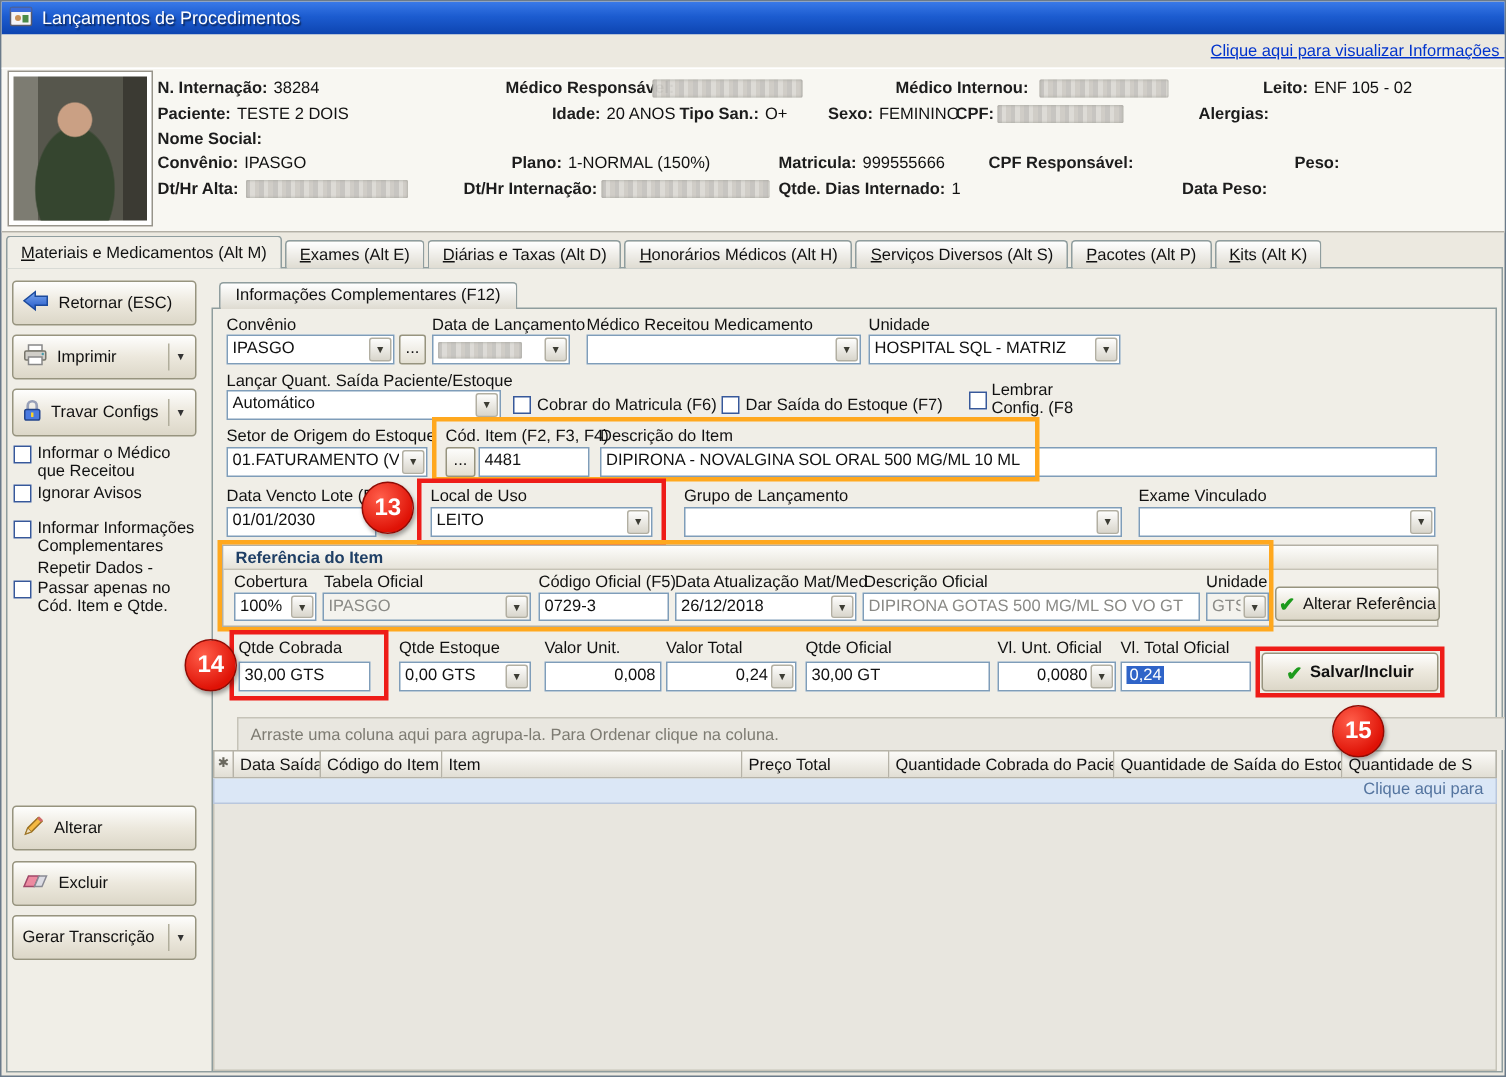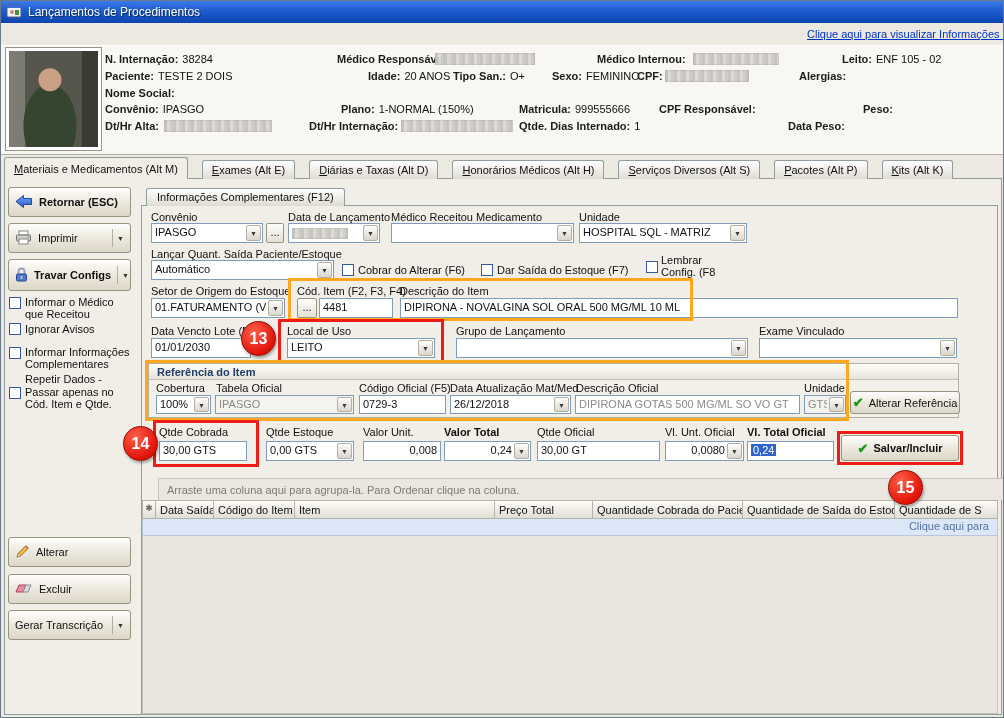--- a/index.html
+++ b/index.html
@@ -30,21 +30,21 @@
   }
   .pline { position:absolute; white-space:nowrap; }
   .pl { font-weight:bold; color:#1c1c1c; }
   .pv { margin-left:4px; font-weight:normal; }
   .blur { position:absolute; height:12px; border-radius:1px; opacity:.95;
     background:repeating-linear-gradient(90deg,#c5c3bf 0 3px,#dcdad5 3px 6px,#cecbc5 6px 9px);
     box-shadow:inset 0 0 2px #9a9890; }
 
   
   .maintabs { position:absolute; left:3px; top:156px; height:22px; display:flex; align-items:flex-end; z-index:4; }
-  .mtab { height:19px; padding:3px 9px 0 9px; margin-right:14px; white-space:nowrap;
+  .mtab { height:19px; padding:3px 9px 0 9px; margin-right:2px; white-space:nowrap;
     background:linear-gradient(#ffffff,#dedbd1); border:1px solid #8f9d9e; border-bottom:none;
     border-radius:3px 3px 0 0; cursor:pointer; }
   .mtab span { display:block; }
   .mtab span::first-letter { text-decoration:underline; }
   .mtab.active { height:22px; padding-top:5px; background:#f0eee7; z-index:5; }
 
   #content { position:absolute; left:3px; top:177px; width:998px; height:537px;
     background:#f0eee7; border:1px solid #8f9d9e; }
 
   
@@ -62,21 +62,21 @@
   .innertabs { position:absolute; left:145px; top:184px; height:21px; display:flex; align-items:flex-end; z-index:4; }
   .itab { height:18px; padding:2px 10px 0 10px; margin-right:2px; white-space:nowrap;
     background:linear-gradient(#ffffff,#dedbd1); border:1px solid #8f9d9e; border-bottom:none;
     border-radius:3px 3px 0 0; cursor:pointer; }
   .itab.active { height:21px; padding-top:4px; background:#f0eee7; z-index:5; }
   #innerpanel { position:absolute; left:140px; top:204px; width:857px; height:509px;
     background:#f0eee7; border:1px solid #8f9d9e; }
 
   
   .lbl { position:absolute; white-space:nowrap; color:#111; }
-  .b { font-weight:bold; }
+  .b { font-weight:normal; }
   .field { position:absolute; height:20px; background:#fff; border:1px solid #7f9db9;
     font-size:11px; padding:2px 3px 0 3px; white-space:nowrap; overflow:hidden; }
   .ra { text-align:right; }
   .combo { padding-right:18px; }
   .cv { display:block; overflow:hidden; }
   .dim { color:#8a8a86; }
   .dd { position:absolute; right:1px; top:1px; bottom:1px; width:15px; text-align:center;
     background:linear-gradient(#fdfdfc,#d9d6cc); border:1px solid #b2afa2; border-radius:2px;
     font-size:7px; line-height:15px; color:#3c3c34; cursor:pointer; }
   .smallbtn { position:absolute; height:20px; text-align:center;
@@ -292,21 +292,21 @@
       <span class="cv">HOSPITAL SQL - MATRIZ</span>
       <span class="dd">▼</span>
     </div>
 
   <div class="lbl" style="left:150px;top:247px">Lançar Quant. Saída Paciente/Estoque</div>
   <div class="field combo" style="left:150px;top:259px;width:183px">
       <span class="cv">Automático</span>
       <span class="dd">▼</span>
     </div>
   <div class="chkbox" style="left:341px;top:263px"></div>
-  <div class="chklbl" style="left:357px;top:263px">Cobrar do Alterar (F6)</div>
+  <div class="chklbl" style="left:357px;top:263px">Cobrar do Matricula (F6)</div>
   <div class="chkbox" style="left:480px;top:263px"></div>
   <div class="chklbl" style="left:496px;top:263px">Dar Saída do Estoque (F7)</div>
   <div class="chkbox" style="left:645px;top:260px"></div>
   <div class="chklbl" style="left:660px;top:253px;width:64px">Lembrar Config. (F8</div>
 
   <div class="lbl" style="left:150px;top:284px">Setor de Origem do Estoque</div>
   <div class="field combo" style="left:150px;top:297px;width:134px">
       <span class="cv">01.FATURAMENTO (VIRT</span>
       <span class="dd">▼</span>
     </div>

